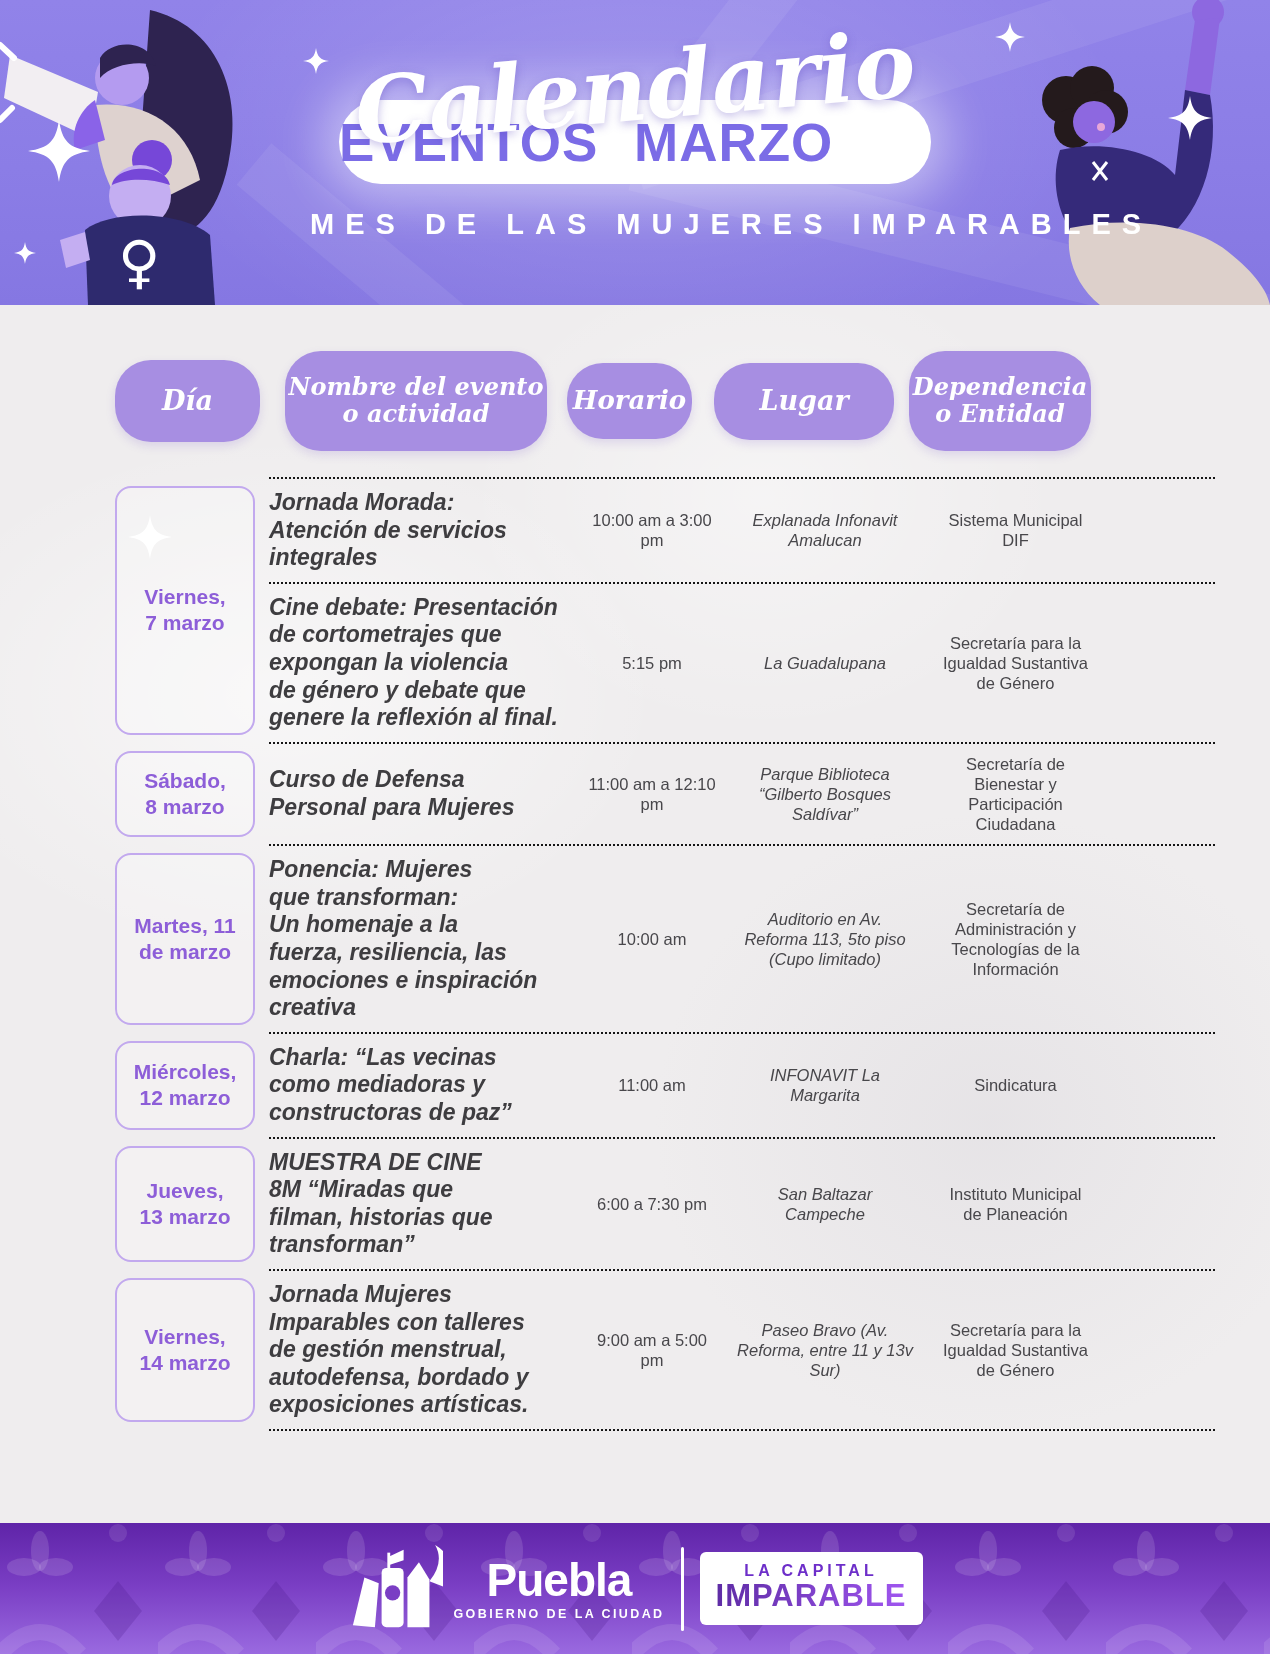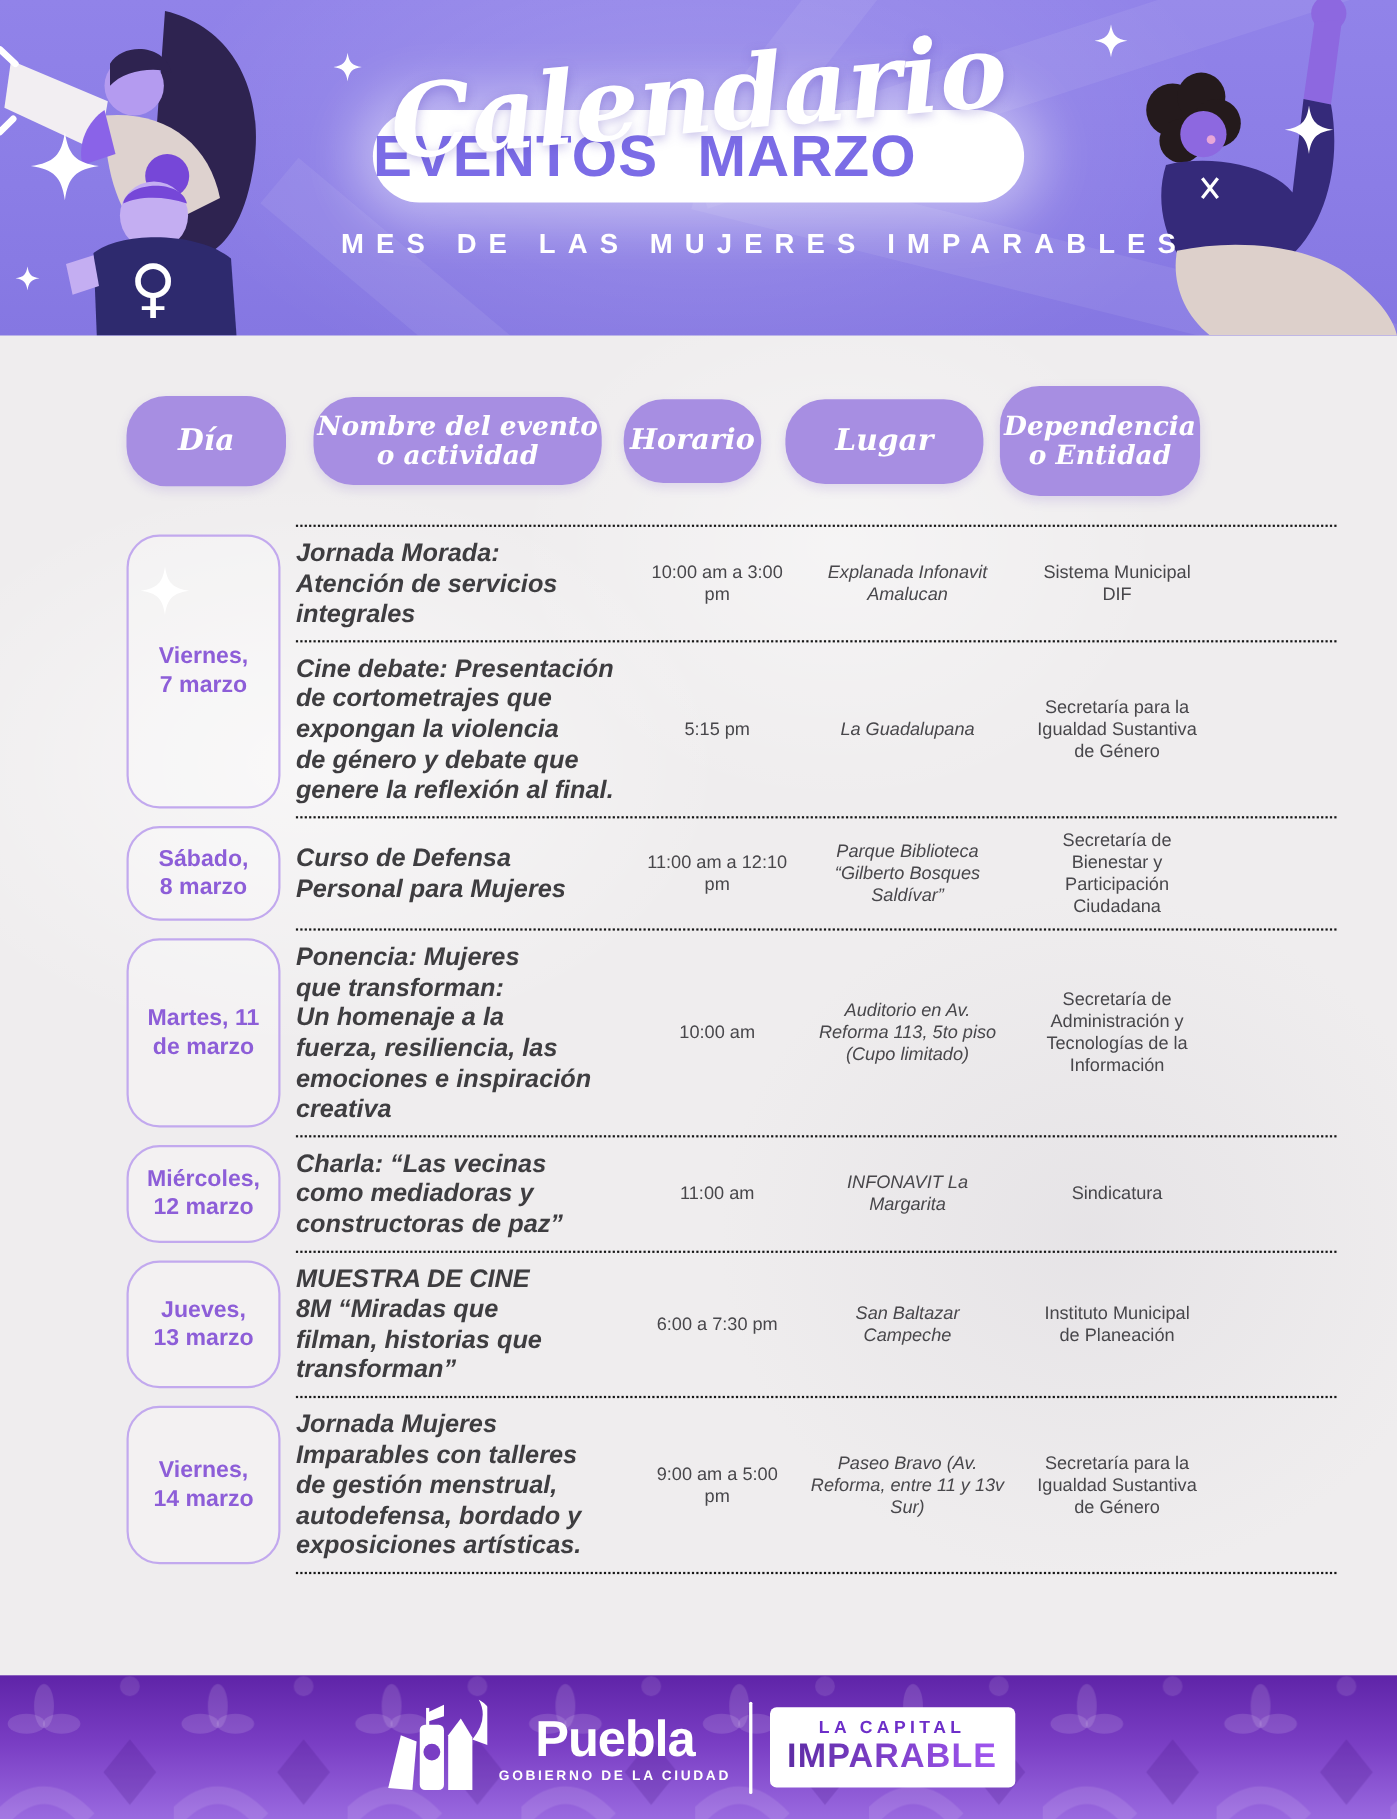--- a/index.html
+++ b/index.html
@@ -21,52 +21,52 @@
       linear-gradient(180deg,#9183e9 0%, #8b7de6 55%, #8577e2 100%); }
   .ray { position:absolute; width:760px; height:54px; background:rgba(255,255,255,.07); left:50%; top:45%; transform-origin:0 50%; }
   .hdr-center { position:absolute; left:50%; transform:translateX(-50%); top:0; width:650px; text-align:center; z-index:3; }
   .script-title { font-family:"DejaVu Serif","Liberation Serif",serif; font-style:italic; font-weight:bold;
     color:#fff; font-size:92px; line-height:1; margin-top:42px; transform:rotate(-5deg);
     text-shadow:0 3px 10px rgba(90,70,190,.35); position:relative; z-index:4; }
   .banner-pill { position:relative; z-index:3; margin:-34px auto 16px; width:592px; height:84px; background:#fff;
     border-radius:46px; display:flex; align-items:center; justify-content:flex-start;
     box-shadow:0 0 46px 18px rgba(255,255,255,.40); }
   .banner-pill span { color:#7b6ce6; font-size:53px; font-weight:800; letter-spacing:1px; word-spacing:20px; }
-  .tagline { margin-top:24px; color:#fff; font-size:25px; font-weight:700; letter-spacing:11px; white-space:nowrap; }
+  .tagline { margin-top:24px; color:#fff; font-size:29px; font-weight:700; letter-spacing:11px; white-space:nowrap; }
 
   .sparkle { position:absolute; z-index:5; }
   .sparkle svg { display:block; }
 
   .illus { position:absolute; top:0; height:305px; z-index:2; }
   .illus.left { left:0; width:305px; }
   .illus.right { right:0; width:300px; }
   .fem-sym { position:absolute; left:118px; top:228px; color:#fff; font-size:58px; z-index:3;
     font-family:"DejaVu Sans",sans-serif; }
 
   
   .main { flex:1 1 auto; overflow:hidden; padding:0 55px 8px 115px; position:relative; z-index:1; }
 
   .pill-row { margin-top:46px; display:flex; align-items:center; }
   .col-pill { background:#a78ee2; color:#fff; border-radius:36px;
     display:flex; align-items:center; justify-content:center; text-align:center;
     font-family:"DejaVu Serif","Liberation Serif",serif; font-style:italic; font-weight:bold;
     white-space:pre-line; line-height:1.12; box-shadow:0 4px 10px rgba(120,90,200,.18); }
   .p-dia   { width:145px; height:82px; font-size:27px; margin-right:25px; }
-  .p-nom   { width:262px; height:80px; font-size:24px; margin-right:20px; }
+  .p-nom   { width:262px; height:100px; font-size:24px; margin-right:20px; }
   .p-hor   { width:125px; height:76px; font-size:26px; margin-right:22px; }
   .p-lug   { width:180px; height:77px; font-size:27px; margin-right:15px; }
   .p-dep   { width:182px; height:100px; font-size:24px; }
 
   .table { margin-top:26px; }
   .sep { height:0; border-top:2.2px dotted #161616; margin-left:154px; }
   .event-sep { height:0; border-top:2.2px dotted #161616; }
 
   .day-group { display:grid; grid-template-columns:140px 1fr; column-gap:14px; }
   .day-cell { display:flex; padding:7px 0; }
-  .day-box { flex:1; border:2.5px solid #c2a9ee; border-radius:30px; background:rgba(255,255,255,.25);
+  .day-box { flex:1; border:2.5px solid #c2a9ee; border-radius:16px; background:rgba(255,255,255,.25);
     color:#8d5ed8; font-weight:700; font-size:21px; line-height:1.25;
     display:flex; align-items:center; justify-content:center; text-align:center; white-space:pre-line; }
   .events-col { display:flex; flex-direction:column; justify-content:center; }
   .event { flex:1; display:grid; grid-template-columns:300px 150px 180px 185px; column-gap:8px;
     align-items:center; padding:10px 0; }
   .cell { white-space:pre-line; }
   .c-name { color:#3e3d40; font-size:23px; line-height:1.2; font-weight:600;font-style:italic; }
   .c-time, .c-place, .c-entity { color:#48474b; font-size:16.5px; line-height:1.22; text-align:center; }
   .c-place { font-style:italic; }
 

